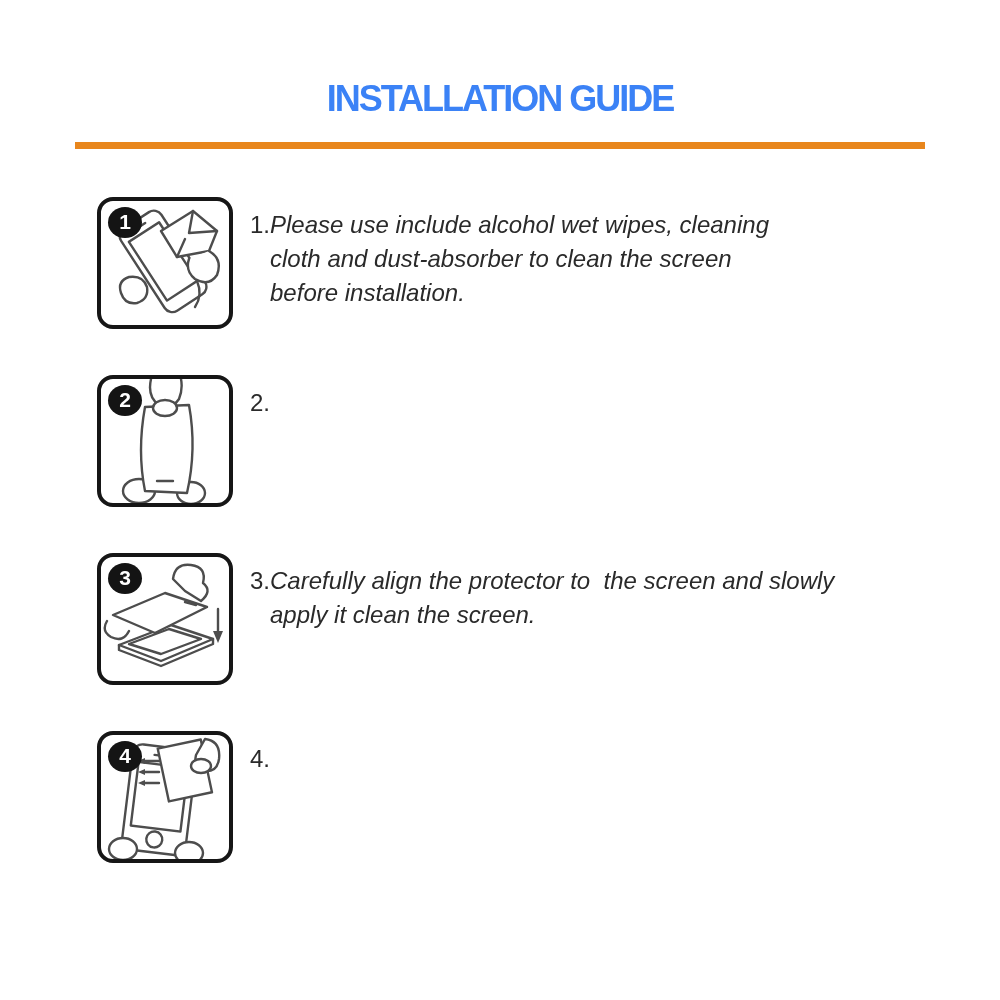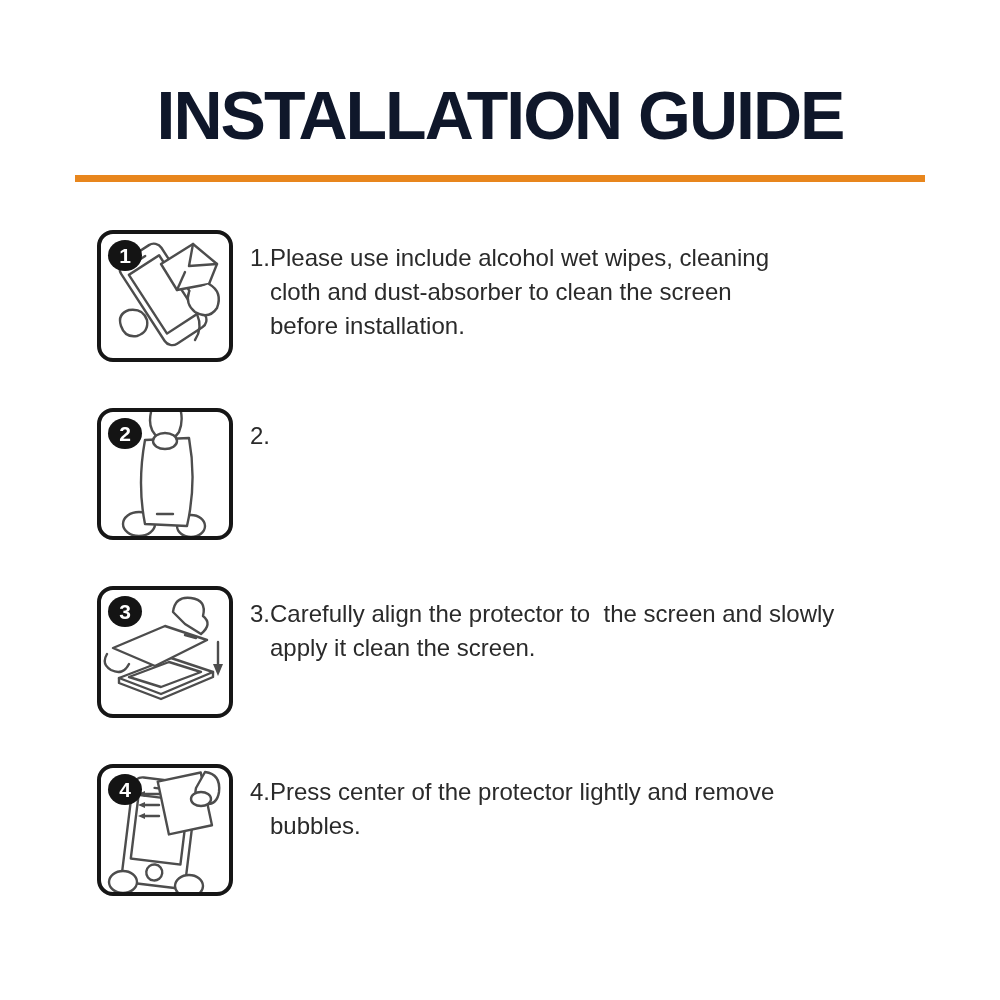--- a/index.html
+++ b/index.html
@@ -3,21 +3,21 @@
 <meta charset="utf-8">
 <style>
   html,body{margin:0;padding:0;}
   body{
     width:1000px;height:1000px;background:#ffffff;overflow:hidden;
     font-family:"Liberation Sans","DejaVu Sans",sans-serif;
     -webkit-font-smoothing:antialiased;
   }
   .title{
     margin:80px 0 0 0;text-align:center;
-    font-size:68px;font-weight:700;letter-spacing:-2px;color:#0f172a;
+    font-size:36px;font-weight:700;letter-spacing:-2px;color:#3b82f6;
     line-height:1.05;
   }
   .divider{
     width:850px;height:7px;margin:24px auto 0;border:none;
   }
   .steps{margin:48px 0 0 97px;}
   .step-row{display:flex;align-items:flex-start;margin-bottom:46px;}
   .illu-box{
     position:relative;flex:none;box-sizing:border-box;
     width:136px;height:132px;border:4px solid #161616;border-radius:16px;
@@ -29,21 +29,21 @@
     background:#141414;border-radius:50%;
     color:#ffffff;font-weight:700;font-size:21px;
     display:flex;align-items:center;justify-content:center;
     z-index:2;
   }
   .step-text{
     display:flex;margin-left:17px;padding-top:11px;
     font-size:24px;line-height:34px;color:#2a2a2a;
   }
   .step-num{flex:none;white-space:pre;}
-  .step-body{white-space:pre-wrap;}
+  .step-body{white-space:pre-wrap;font-style:italic;}
 </style>
 </head>
 <body>
 
 <h1 class="title">INSTALLATION GUIDE</h1>
 <hr class="divider" id="accent-divider" style="background: rgb(232, 134, 29);">
 
 <div class="steps">
 
   <div class="step-row">
@@ -138,18 +138,16 @@
             <polygon points="44,23 44,29 37,26" fill="#4d4d4d" stroke="none"></polygon>
           <line x1="58" y1="37" x2="42" y2="37"></line>
             <polygon points="44,34 44,40 37,37" fill="#4d4d4d" stroke="none"></polygon>
           <line x1="58" y1="48" x2="42" y2="48"></line>
             <polygon points="44,45 44,51 37,48" fill="#4d4d4d" stroke="none"></polygon>
         </g>
       </svg>
     </div>
     <div class="step-text">
       <span class="step-num">4.</span>
-      <span class="step-body">Press center of the protector lightly and remove
-bubbles.</span>
     </div>
   </div>
 
 </div>
 
 </body></html>

